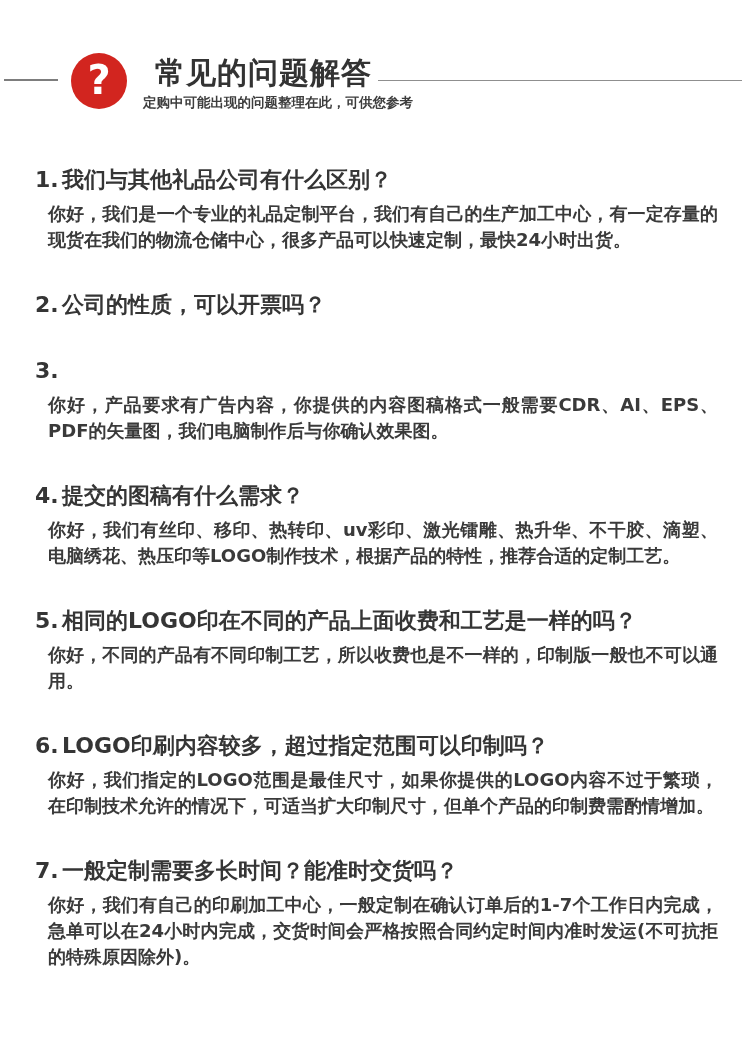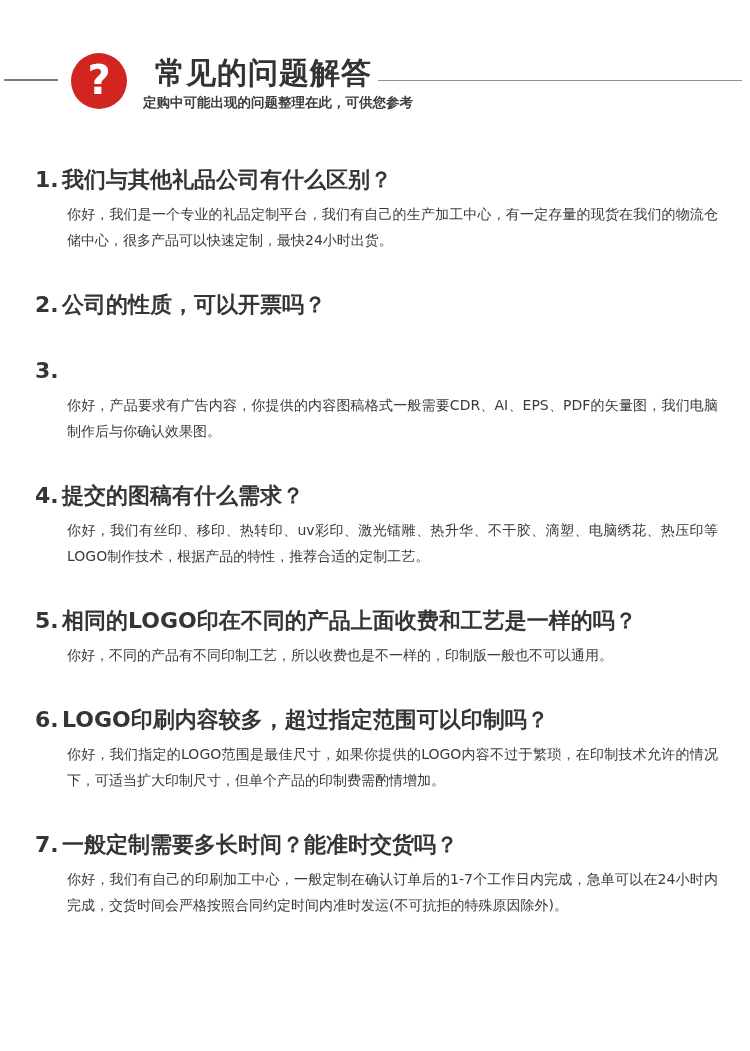--- a/index.html
+++ b/index.html
@@ -91,23 +91,23 @@
     color: #353535;
     line-height: 28px;
     margin-bottom: 7px;
     white-space: nowrap;
   }
   .faq-question .q-no {
     width: 27px;
     flex: 0 0 27px;
   }
   .faq-answer {
-    margin-left: 32px;
-    font-size: 14px;
-    font-weight: 400;
+    margin-left: 13px;
+    font-size: 18px;
+    font-weight: 700;
     line-height: 26px;
     color: #3a3a3a;
     text-align: justify;
   }
 </style>
 </head>
 <body>
 
 <header class="faq-header">
   <span class="line-left"></span>

